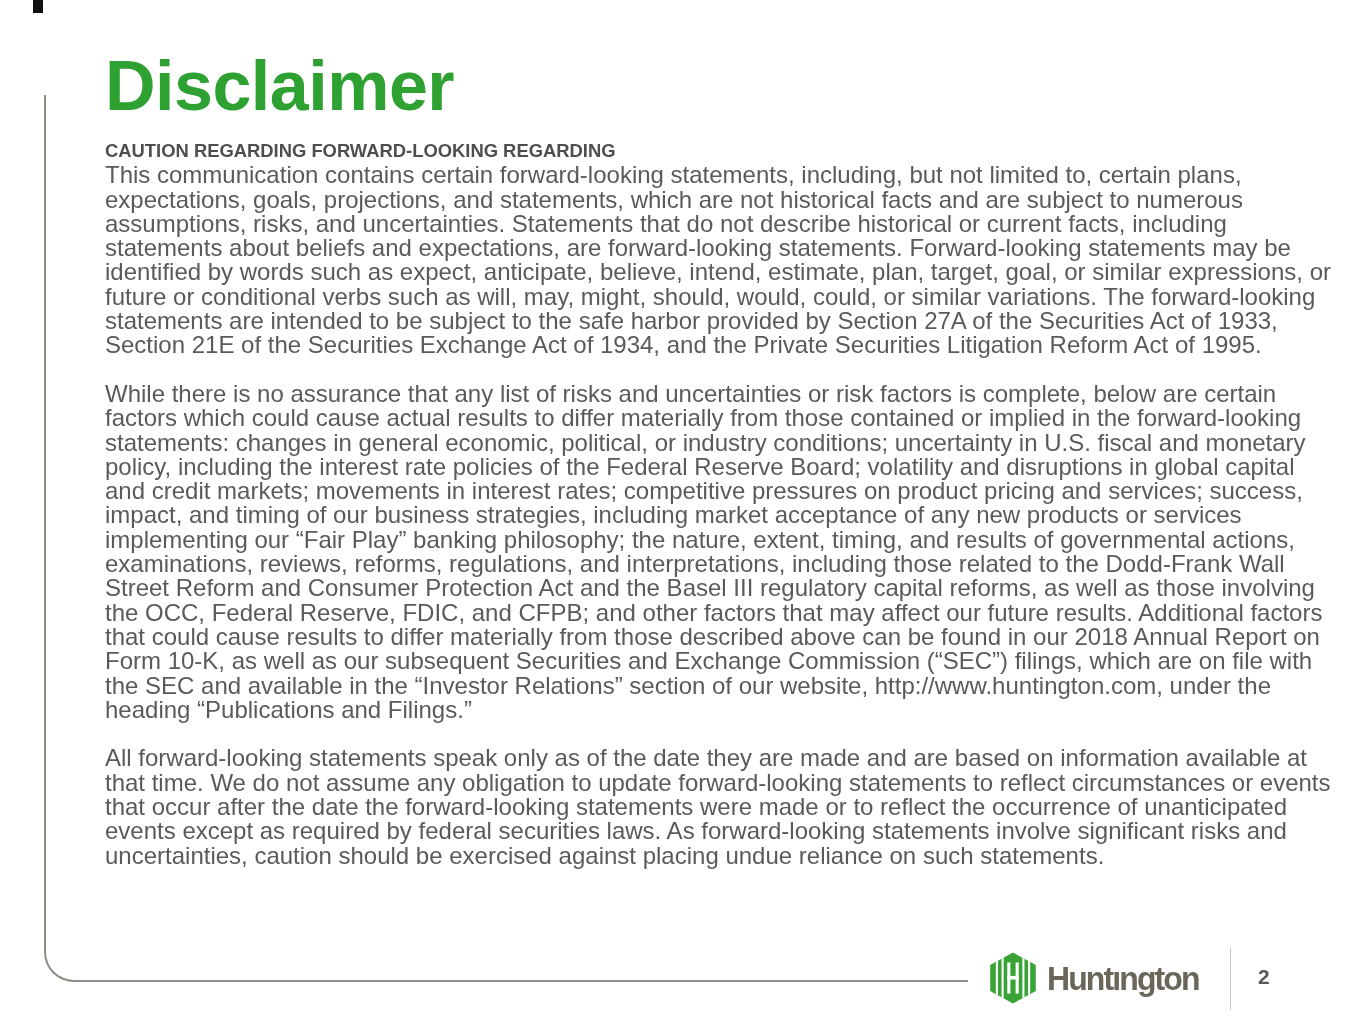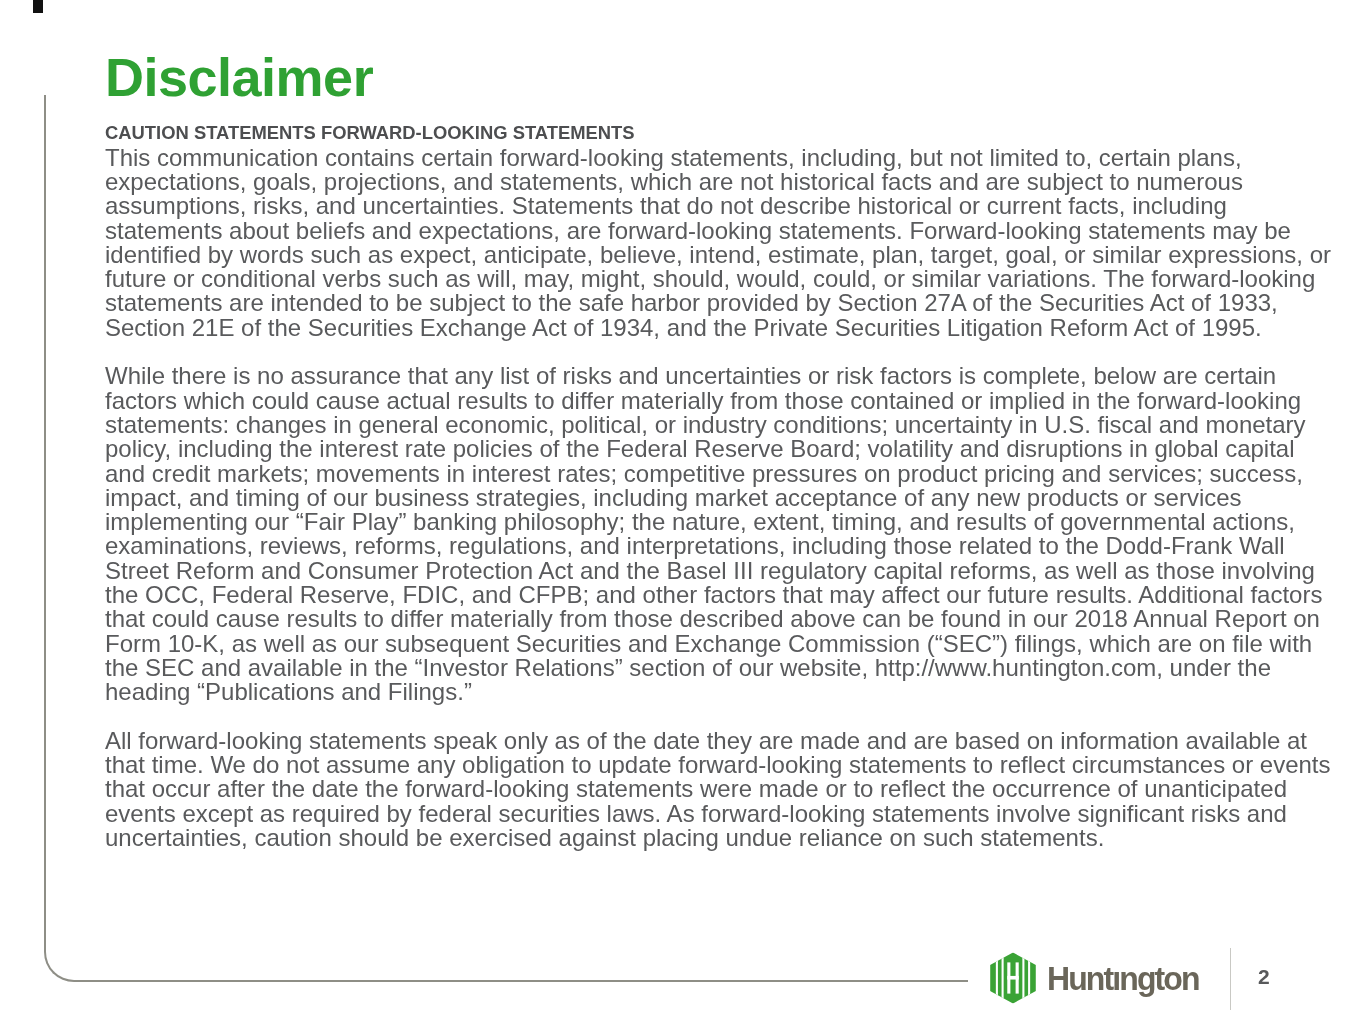--- a/index.html
+++ b/index.html
@@ -31,21 +31,21 @@
     border-bottom-left-radius: 30px;
   }
   .content {
     position: absolute;
     left: 105px;
     top: 48px;
     width: 1232px;
   }
   .title {
     color: #2fa133;
-    font-size: 54px;
+    font-size: 70px;
     font-weight: bold;
     line-height: 1.1;
     letter-spacing: -0.5px;
     margin-bottom: 14px;
   }
   .caution-heading {
     color: #4d4e50;
     font-size: 18.4px;
     font-weight: bold;
     line-height: 24.3px;
@@ -103,21 +103,21 @@
 
 <div class="slide">
 
   <div class="corner-tick"></div>
 
   <div class="frame-line"></div>
 
   <div class="content">
     <h1 class="title">Disclaimer</h1>
     <div class="body-text">
-      <div class="caution-heading">CAUTION STATEMENTS FORWARD-LOOKING STATEMENTS</div>
+      <div class="caution-heading">CAUTION REGARDING FORWARD-LOOKING REGARDING</div>
       <p>This communication contains certain forward-looking statements, including, but not limited to, certain plans, expectations, goals, projections, and statements, which are not historical facts and are subject to numerous assumptions, risks, and uncertainties. Statements that do not describe historical or current facts, including statements about beliefs and expectations, are forward-looking statements. Forward-looking statements may be identified by words such as expect, anticipate, believe, intend, estimate, plan, target, goal, or similar expressions, or future or conditional verbs such as will, may, might, should, would, could, or similar variations. The forward-looking statements are intended to be subject to the safe harbor provided by Section 27A of the Securities Act of 1933, Section 21E of the Securities Exchange Act of 1934, and the Private Securities Litigation Reform Act of 1995.</p>
       <p>While there is no assurance that any list of risks and uncertainties or risk factors is complete, below are certain factors which could cause actual results to differ materially from those contained or implied in the forward-looking statements: changes in general economic, political, or industry conditions; uncertainty in U.S. fiscal and monetary policy, including the interest rate policies of the Federal Reserve Board; volatility and disruptions in global capital and credit markets; movements in interest rates; competitive pressures on product pricing and services; success, impact, and timing of our business strategies, including market acceptance of any new products or services implementing our “Fair Play” banking philosophy; the nature, extent, timing, and results of governmental actions, examinations, reviews, reforms, regulations, and interpretations, including those related to the Dodd-Frank Wall Street Reform and Consumer Protection Act and the Basel III regulatory capital reforms, as well as those involving the OCC, Federal Reserve, FDIC, and CFPB; and other factors that may affect our future results. Additional factors that could cause results to differ materially from those described above can be found in our 2018 Annual Report on Form 10-K, as well as our subsequent Securities and Exchange Commission (“SEC”) filings, which are on file with the SEC and available in the “Investor Relations” section of our website, http://www.huntington.com, under the heading “Publications and Filings.”</p>
       <p>All forward-looking statements speak only as of the date they are made and are based on information available at that time. We do not assume any obligation to update forward-looking statements to reflect circumstances or events that occur after the date the forward-looking statements were made or to reflect the occurrence of unanticipated events except as required by federal securities laws. As forward-looking statements involve significant risks and uncertainties, caution should be exercised against placing undue reliance on such statements.</p>
     </div>
   </div>
 
   <div class="footer">
     <div class="logo">
       <svg class="hex-icon" width="52" height="52" viewBox="0 0 100 100" aria-hidden="true">
         <defs>

